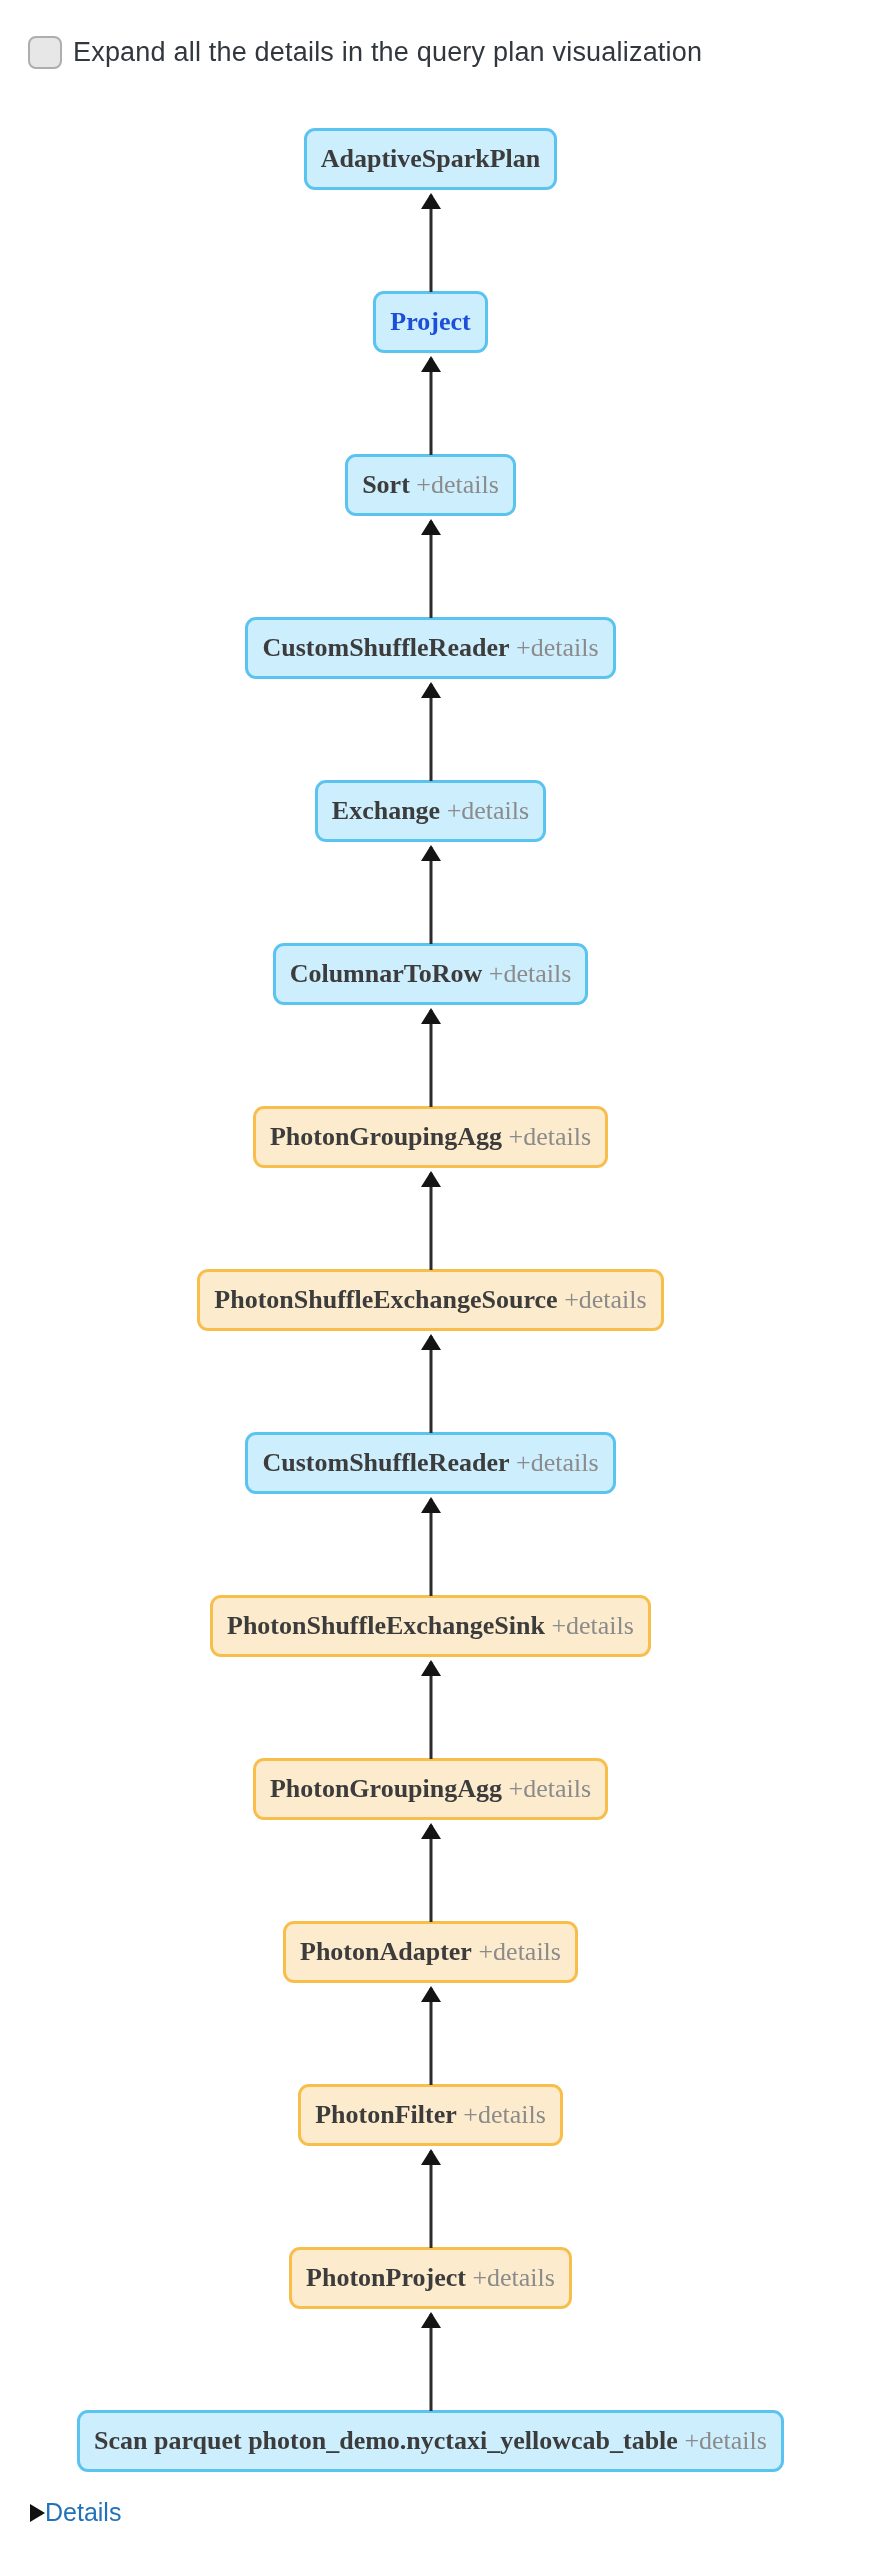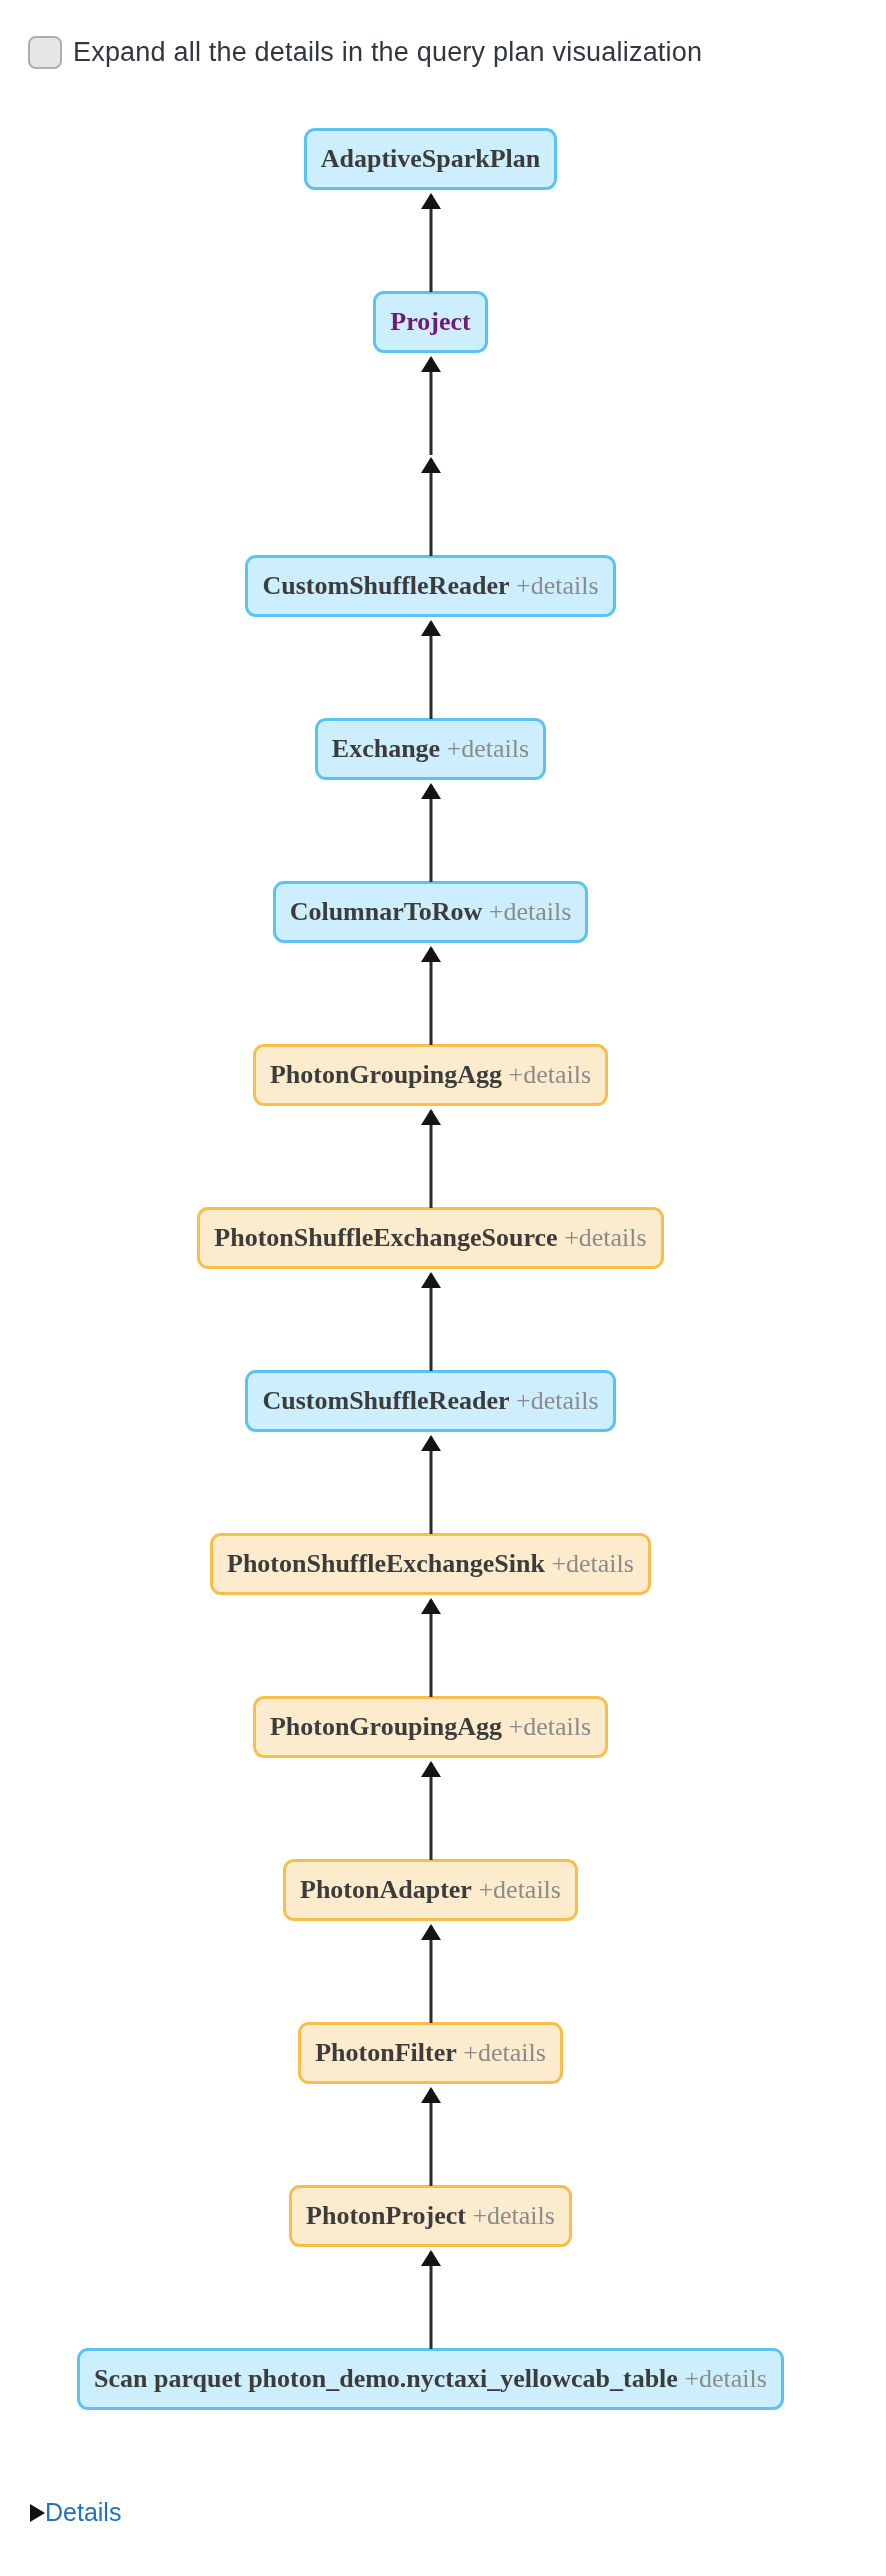--- a/index.html
+++ b/index.html
@@ -40,25 +40,26 @@
   <input type="checkbox" class="checkbox" style="">
   <span class="header-label">Expand all the details in the query plan visualization</span>
 </div>
 
 <div class="diagram" id="diagram">
     <div class="node spark" style="background: rgb(205, 238, 253); border-color: rgb(91, 195, 239); color: rgb(60, 60, 60);"><span>AdaptiveSparkPlan</span></div>
     <div class="edge">
       <span class="line" style="background: rgb(43, 43, 43);"></span>
       <span class="arrowhead"></span>
     </div>
-    <div class="node spark" style="background: rgb(205, 238, 253); border-color: rgb(91, 195, 239); color: #701a75;"><span>Project</span></div>
+    <div class="node spark" style="background: rgb(205, 238, 253); border-color: rgb(91, 195, 239); color: #1d4ed8;"><span>Project</span></div>
     <div class="edge">
       <span class="line" style="background: rgb(43, 43, 43);"></span>
       <span class="arrowhead"></span>
     </div>
+    <div class="node spark" style="background: rgb(205, 238, 253); border-color: rgb(91, 195, 239); color: rgb(60, 60, 60);"><span>Sort</span><span class="details" style="color: rgb(139, 139, 139);"> +details</span></div>
     <div class="edge">
       <span class="line" style="background: rgb(43, 43, 43);"></span>
       <span class="arrowhead"></span>
     </div>
     <div class="node spark" style="background: rgb(205, 238, 253); border-color: rgb(91, 195, 239); color: rgb(60, 60, 60);"><span>CustomShuffleReader</span><span class="details" style="color: rgb(139, 139, 139);"> +details</span></div>
     <div class="edge">
       <span class="line" style="background: rgb(43, 43, 43);"></span>
       <span class="arrowhead"></span>
     </div>
     <div class="node spark" style="background: rgb(205, 238, 253); border-color: rgb(91, 195, 239); color: rgb(60, 60, 60);"><span>Exchange</span><span class="details" style="color: rgb(139, 139, 139);"> +details</span></div>

